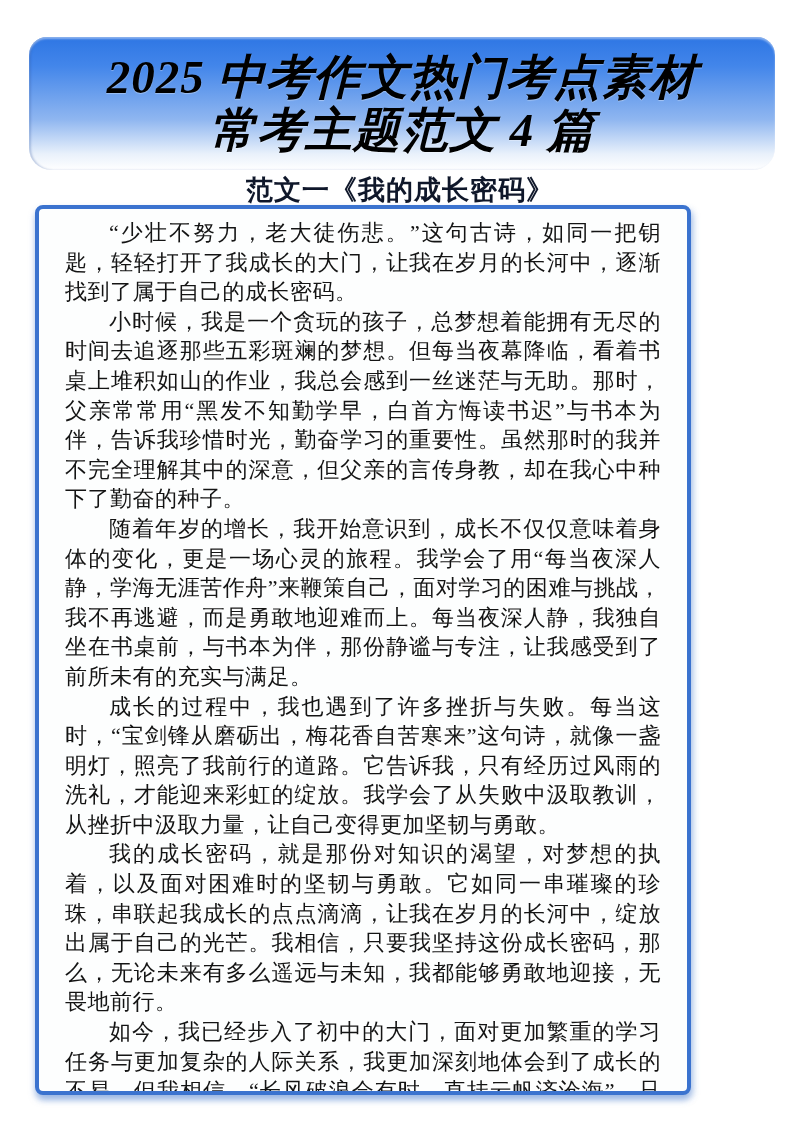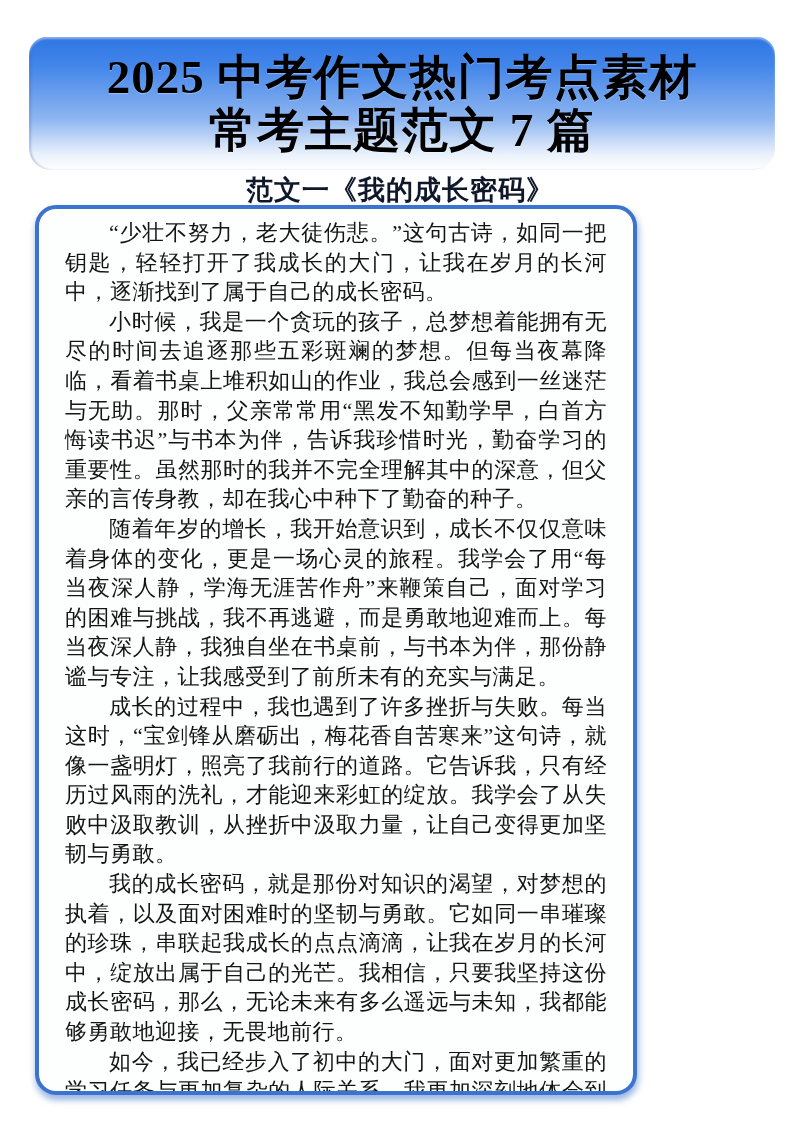--- a/index.html
+++ b/index.html
@@ -38,46 +38,47 @@
     font-weight: bold;
     font-size: 47px;
     line-height: 1.13;
     letter-spacing: 1px;
     padding-top: 14px;
     text-shadow: 0 1px 1px rgba(255,255,255,0.35);
   }
   .banner-title .line {
     display: block;
     white-space: nowrap;
+    font-style: italic;
   }
 
   
   .subtitle {
     position: absolute;
     left: 0;
     top: 172px;
     width: 100%;
     text-align: center;
     font-size: 27px;
     font-weight: bold;
     color: #0f172a;
     letter-spacing: 1px;
   }
 
   
   .essay-box {
     position: absolute;
     left: 35px;
     top: 205px;
-    width: 602px;
+    width: 656px;
     height: 890px;
     box-sizing: border-box;
     background: #fdfefe;
     border: 4px solid #3b73cf;
-    border-radius: 21px;
+    border-radius: 8px;
     box-shadow: 0 5px 6px rgba(110,150,215,0.55),
                 3px 4px 6px rgba(130,165,220,0.35);
     padding: 9px 26px 30px 26px;
     overflow: hidden;
   }
   .essay-box p {
     margin: 0;
     text-indent: 2em;
     font-size: 22px;
     line-height: 29.6px;
@@ -85,21 +86,21 @@
     color: #141414;
     letter-spacing: 0.5px;
   }
 </style>
 </head>
 <body>
 
 <div class="banner">
   <div class="banner-title">
     <span class="line">2025 中考作文热门考点素材</span>
-    <span class="line">常考主题范文 7 篇</span>
+    <span class="line">常考主题范文 4 篇</span>
   </div>
 </div>
 
 <div class="subtitle">范文一《我的成长密码》</div>
 
 <div class="essay-box">
   <p>“少壮不努力，老大徒伤悲。”这句古诗，如同一把钥匙，轻轻打开了我成长的大门，让我在岁月的长河中，逐渐找到了属于自己的成长密码。</p>
   <p>小时候，我是一个贪玩的孩子，总梦想着能拥有无尽的时间去追逐那些五彩斑斓的梦想。但每当夜幕降临，看着书桌上堆积如山的作业，我总会感到一丝迷茫与无助。那时，父亲常常用“黑发不知勤学早，白首方悔读书迟”与书本为伴，告诉我珍惜时光，勤奋学习的重要性。虽然那时的我并不完全理解其中的深意，但父亲的言传身教，却在我心中种下了勤奋的种子。</p>
   <p>随着年岁的增长，我开始意识到，成长不仅仅意味着身体的变化，更是一场心灵的旅程。我学会了用“每当夜深人静，学海无涯苦作舟”来鞭策自己，面对学习的困难与挑战，我不再逃避，而是勇敢地迎难而上。每当夜深人静，我独自坐在书桌前，与书本为伴，那份静谧与专注，让我感受到了前所未有的充实与满足。</p>
   <p>成长的过程中，我也遇到了许多挫折与失败。每当这时，“宝剑锋从磨砺出，梅花香自苦寒来”这句诗，就像一盏明灯，照亮了我前行的道路。它告诉我，只有经历过风雨的洗礼，才能迎来彩虹的绽放。我学会了从失败中汲取教训，从挫折中汲取力量，让自己变得更加坚韧与勇敢。</p>

